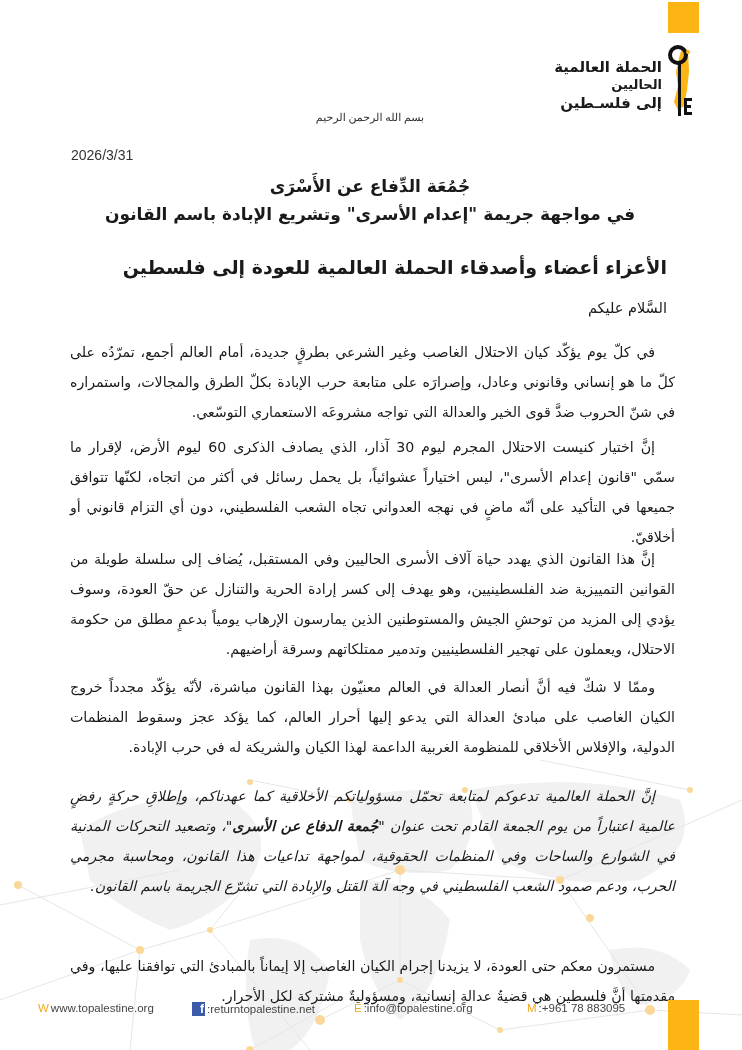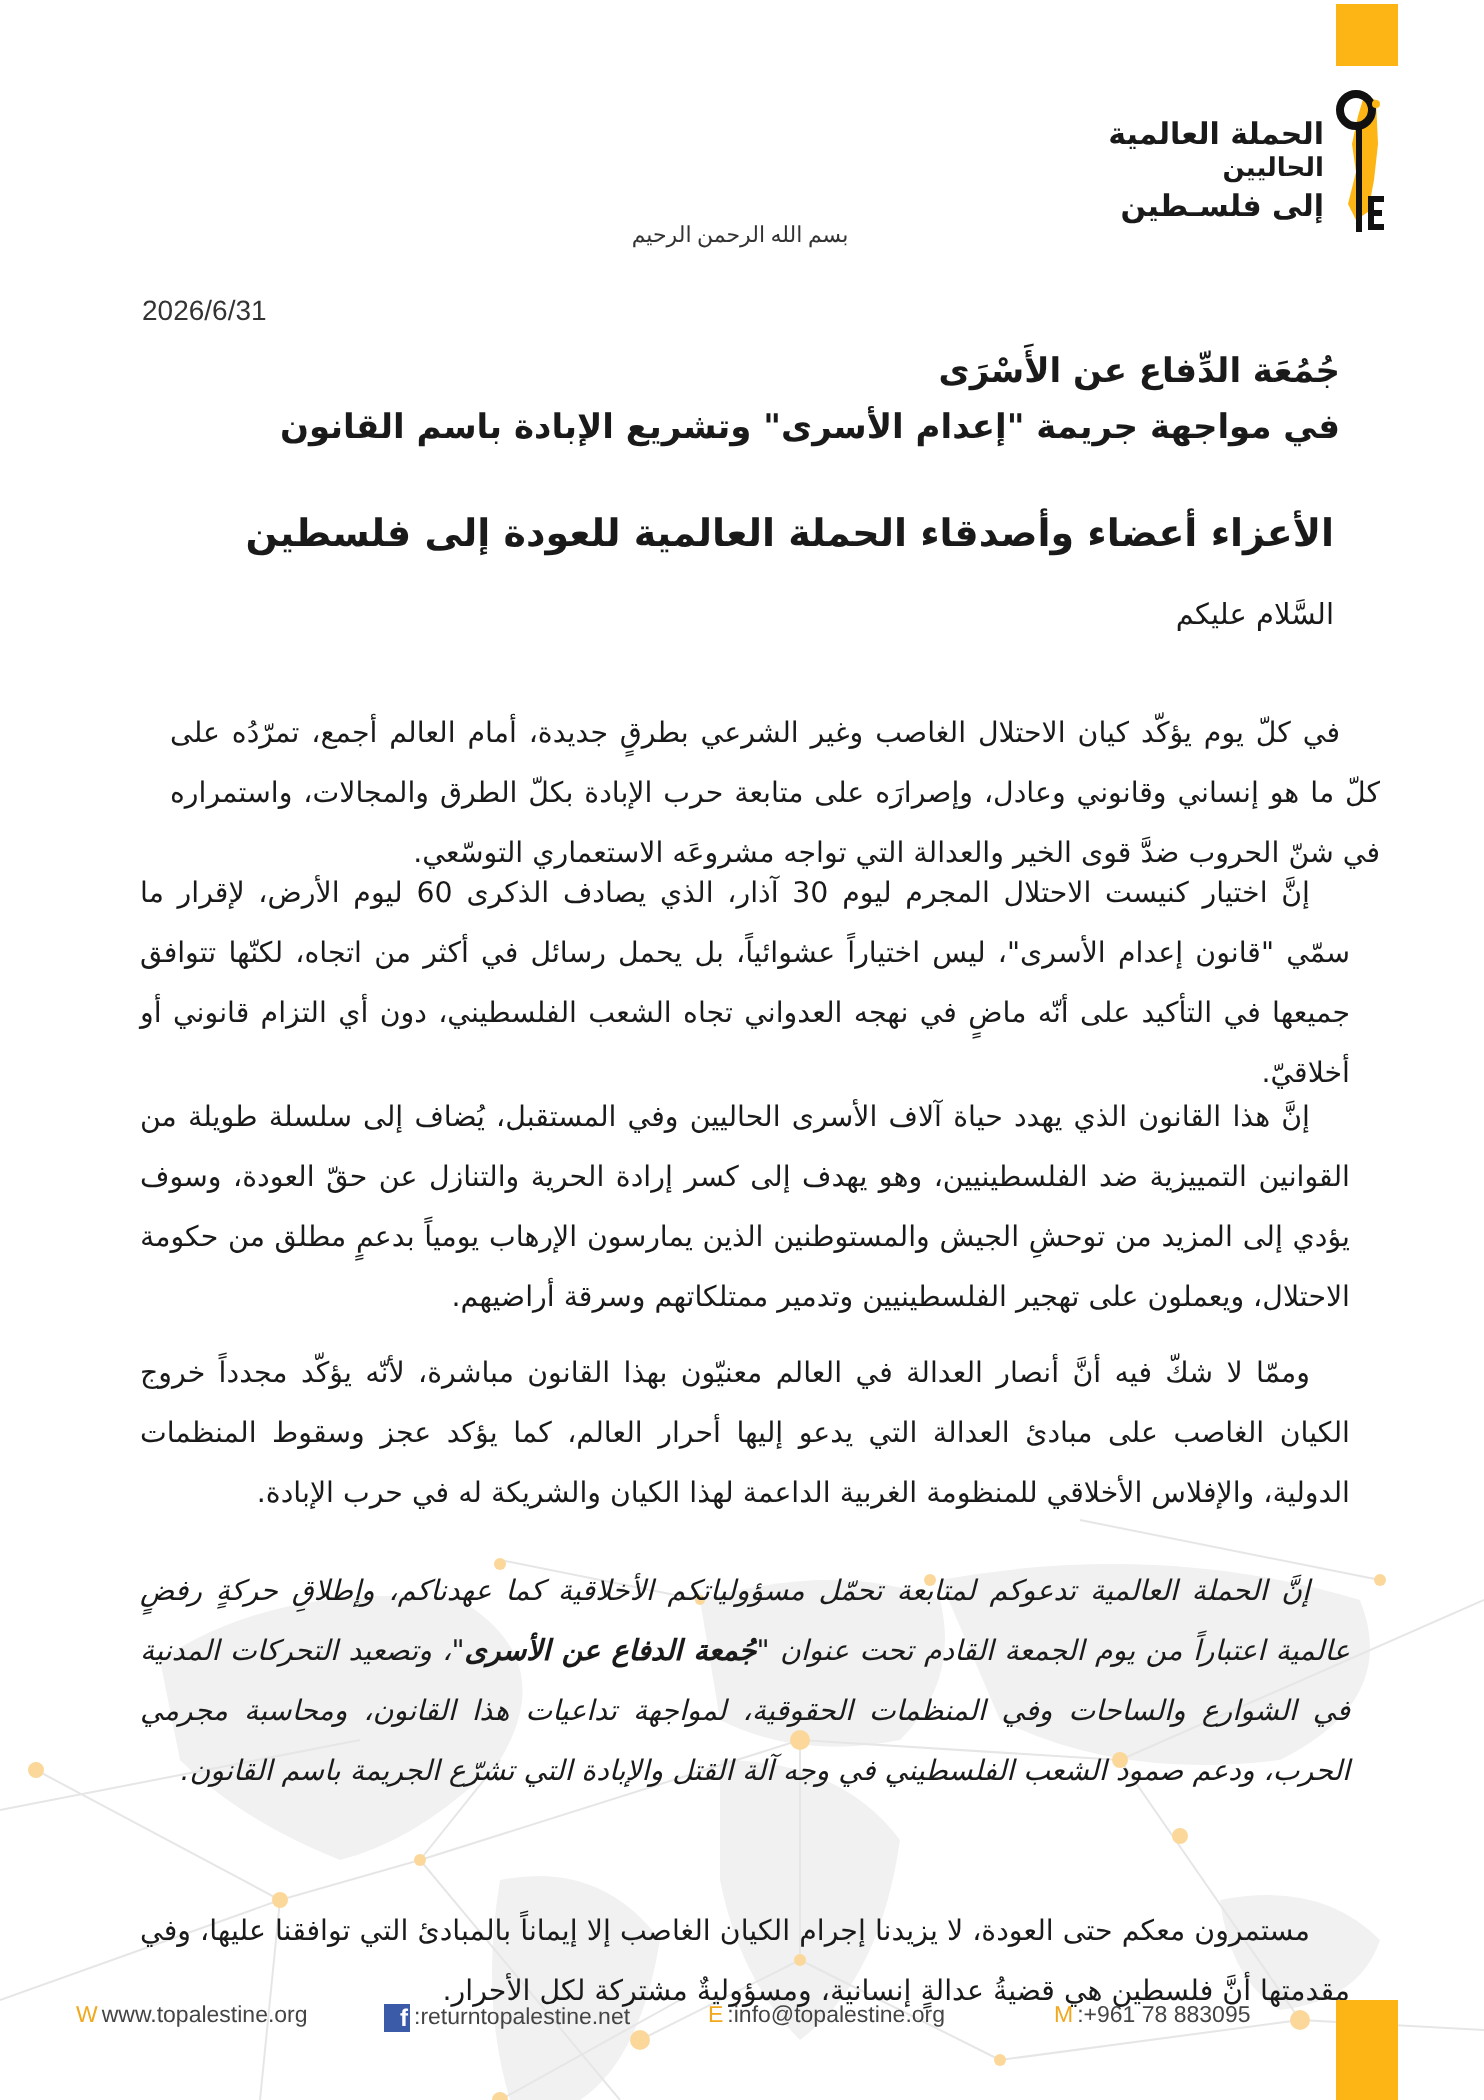--- a/index.html
+++ b/index.html
@@ -79,20 +79,21 @@
       position: absolute;
       left: 71px; top: 147px;
       font-family: "Liberation Sans", sans-serif;
       font-size: 14px;
       color: #333;
       z-index: 2;
     }
     .title {
       position: absolute;
       left: 70px; width: 600px;
+      text-align: center;
       direction: rtl;
       font-weight: bold;
       font-size: 17px;
       z-index: 2;
       color: #1a1a1a;
     }
     .title-1 { top: 176px; }
     .title-2 { top: 204px; }
     .addressee {
       position: absolute;
@@ -230,29 +231,29 @@
   <svg class="logo-emblem" viewBox="0 0 36 78" xmlns="http://www.w3.org/2000/svg">
     <path d="M20 6 L26 8 L27 30 L25 48 L22 64 L16 68 L12 60 L16 44 L14 30 L17 16 Z" fill="#fdb515"></path>
     <circle cx="16" cy="13" r="8" fill="none" stroke="#111" stroke-width="4"></circle>
     <rect x="16" y="20" width="3" height="54" fill="#111"></rect>
     <path d="M22 56 L30 56 L30 59 L25 59 L25 63 L29 63 L29 66 L25 66 L25 70 L30 70 L30 73 L22 73 Z" fill="#111"></path>
     <circle cx="26" cy="10" r="2" fill="#fdb515"></circle>
   </svg>
 </div>
 
 <div class="basmala">بسم الله الرحمن الرحيم</div>
-<div class="date">2026/6/31</div>
+<div class="date">2026/3/31</div>
 
 <div class="title title-1">جُمُعَة الدِّفاع عن الأَسْرَى</div>
 <div class="title title-2">في مواجهة جريمة "إعدام الأسرى" وتشريع الإبادة باسم القانون</div>
 
 <div class="addressee">الأعزاء أعضاء وأصدقاء الحملة العالمية للعودة إلى فلسطين</div>
 <div class="greeting">السَّلام عليكم</div>
 
-<p class="para p1" style="margin:15px">في كلّ يوم يؤكّد كيان الاحتلال الغاصب وغير الشرعي بطرقٍ جديدة، أمام العالم أجمع، تمرّدُه على كلّ ما هو إنساني وقانوني وعادل، وإصرارَه على متابعة حرب الإبادة بكلّ الطرق والمجالات، واستمراره في شنّ الحروب ضدَّ قوى الخير والعدالة التي تواجه مشروعَه الاستعماري التوسّعي.</p>
+<p class="para p1" style="margin:0">في كلّ يوم يؤكّد كيان الاحتلال الغاصب وغير الشرعي بطرقٍ جديدة، أمام العالم أجمع، تمرّدُه على كلّ ما هو إنساني وقانوني وعادل، وإصرارَه على متابعة حرب الإبادة بكلّ الطرق والمجالات، واستمراره في شنّ الحروب ضدَّ قوى الخير والعدالة التي تواجه مشروعَه الاستعماري التوسّعي.</p>
 <p class="para p2" style="margin:0">إنَّ اختيار كنيست الاحتلال المجرم ليوم 30 آذار، الذي يصادف الذكرى 60 ليوم الأرض، لإقرار ما سمّي "قانون إعدام الأسرى"، ليس اختياراً عشوائياً، بل يحمل رسائل في أكثر من اتجاه، لكنّها تتوافق جميعها في التأكيد على أنّه ماضٍ في نهجه العدواني تجاه الشعب الفلسطيني، دون أي التزام قانوني أو أخلاقيّ.</p>
 <p class="para p3" style="margin:0">إنَّ هذا القانون الذي يهدد حياة آلاف الأسرى الحاليين وفي المستقبل، يُضاف إلى سلسلة طويلة من القوانين التمييزية ضد الفلسطينيين، وهو يهدف إلى كسر إرادة الحرية والتنازل عن حقّ العودة، وسوف يؤدي إلى المزيد من توحشِ الجيش والمستوطنين الذين يمارسون الإرهاب يومياً بدعمٍ مطلق من حكومة الاحتلال، ويعملون على تهجير الفلسطينيين وتدمير ممتلكاتهم وسرقة أراضيهم.</p>
 <p class="para p4" style="margin:0">وممّا لا شكّ فيه أنَّ أنصار العدالة في العالم معنيّون بهذا القانون مباشرة، لأنّه يؤكّد مجدداً خروج الكيان الغاصب على مبادئ العدالة التي يدعو إليها أحرار العالم، كما يؤكد عجز وسقوط المنظمات الدولية، والإفلاس الأخلاقي للمنظومة الغربية الداعمة لهذا الكيان والشريكة له في حرب الإبادة.</p>
 <p class="para p5" style="margin:0"><span>إنَّ الحملة العالمية تدعوكم لمتابعة تحمّل مسؤولياتكم الأخلاقية كما عهدناكم، وإطلاقِ حركةٍ رفضٍ عالمية اعتباراً من يوم الجمعة القادم تحت عنوان "</span><b>جُمعة الدفاع عن الأسرى</b><span>"، وتصعيد التحركات المدنية في الشوارع والساحات وفي المنظمات الحقوقية، لمواجهة تداعيات هذا القانون، ومحاسبة مجرمي الحرب، ودعم صمود الشعب الفلسطيني في وجه آلة القتل والإبادة التي تشرّع الجريمة باسم القانون.</span></p>
 <p class="para p6" style="margin:0">مستمرون معكم حتى العودة، لا يزيدنا إجرام الكيان الغاصب إلا إيماناً بالمبادئ التي توافقنا عليها، وفي مقدمتها أنَّ فلسطين هي قضيةُ عدالةٍ إنسانية، ومسؤوليةٌ مشتركة لكل الأحرار.</p>
 
 <div class="footer">
   <div class="footer-item fi-web">
     <span class="k">W</span>
     <span>www.topalestine.org</span>

